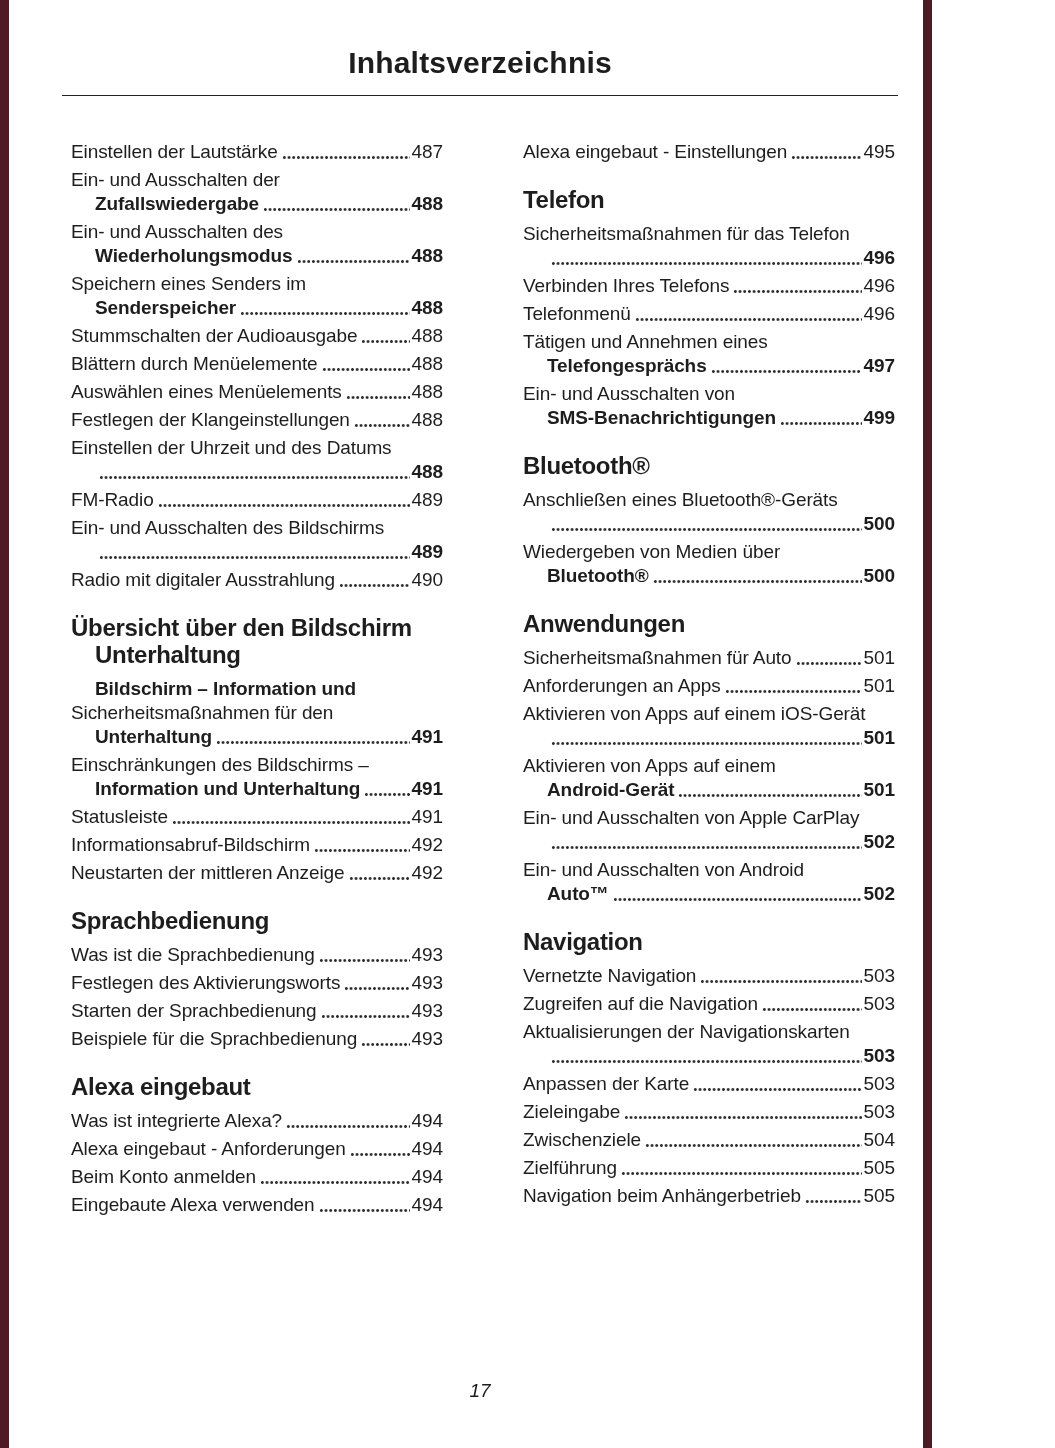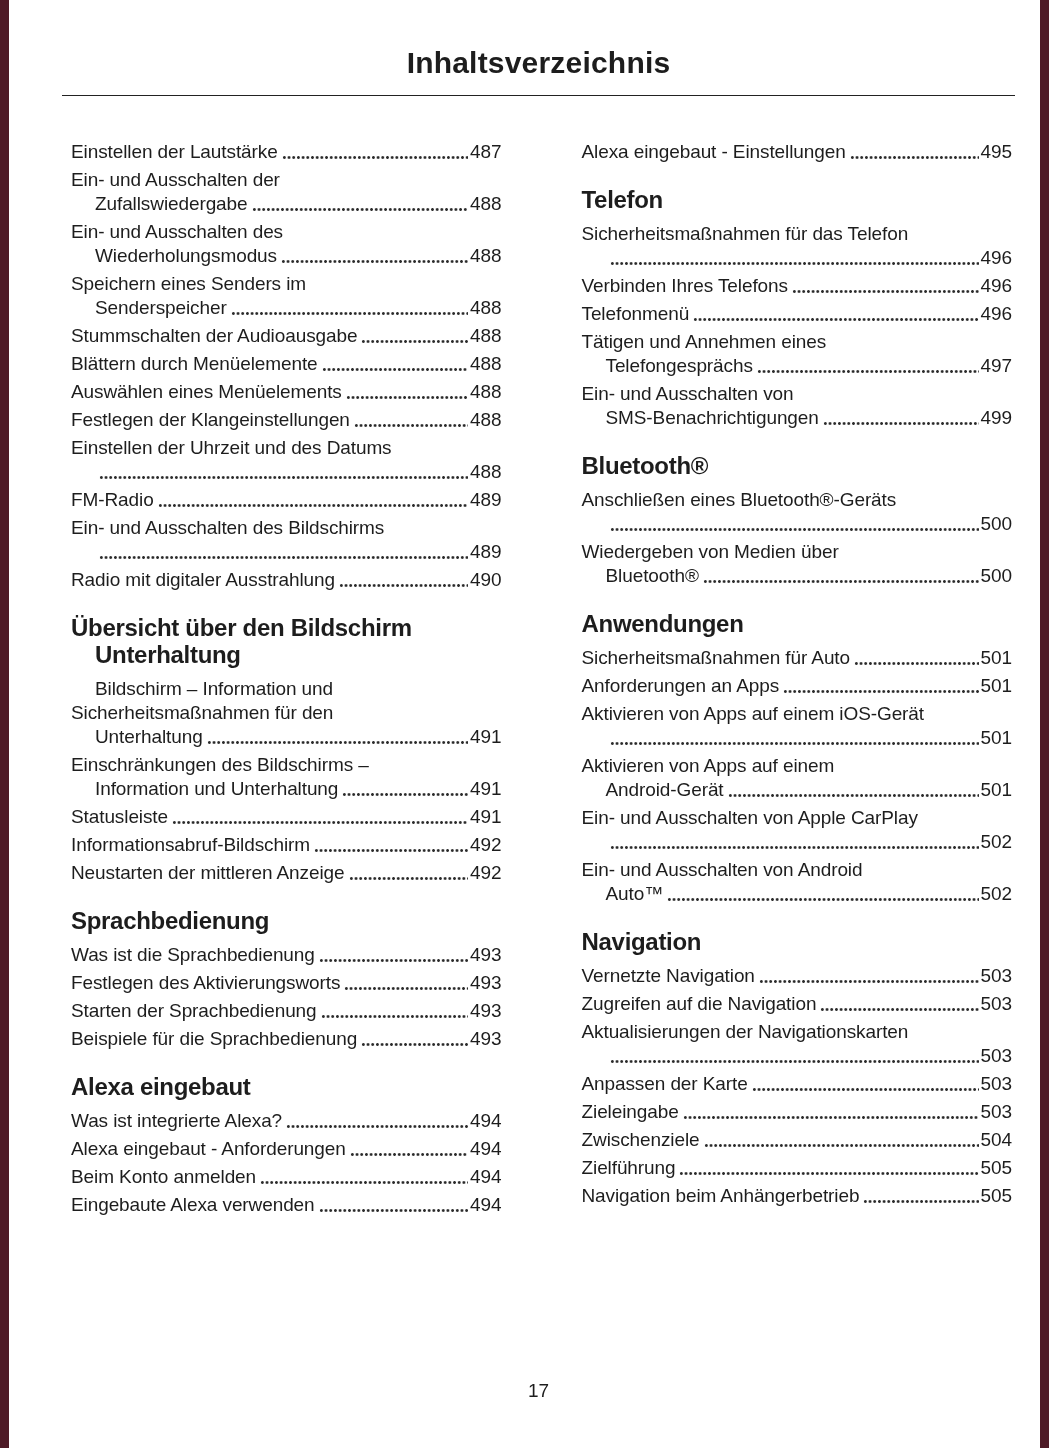--- a/index.html
+++ b/index.html
@@ -1,20 +1,20 @@
 <!DOCTYPE html>
 <html style="--accent: #4e1a26; --text: #1d1d1d; --rule: #222222;"><head>
 <meta charset="utf-8">
 <style>
   * { box-sizing: border-box; margin: 0; padding: 0; }
   html, body { margin: 0; background: #ffffff; }
 
   .page {
     position: relative;
-    width: 1049px;
+    width: 932px;
     height: 1448px;
     background: #ffffff;
     font-family: "Liberation Sans", "DejaVu Sans", sans-serif;
     color: var(--text, #1d1d1d);
     overflow: hidden;
   }
 
   .accent-bar {
     position: absolute;
     top: 0; bottom: 0;
@@ -62,21 +62,21 @@
     margin: 22px 0 9px 0;
   }
 
   .entry {
     font-size: 19px;
     line-height: 24px;
     letter-spacing: -0.1px;
     margin-bottom: 4px;
   }
 
-  .cont { padding-left: 24px; }
+  .cont { padding-left: 24px; font-weight: bold; }
 
   .lastline {
     display: flex;
     align-items: baseline;
   }
   .etext { flex: 0 1 auto; }
 
   .dots {
     flex: 1 1 14px;
     min-width: 14px;
@@ -90,20 +90,21 @@
   }
 
   .epage { flex: 0 0 auto; }
 
   .footer-num {
     position: absolute;
     bottom: 46px;
     left: 0; right: 0;
     text-align: center;
     font-size: 19px;
+    font-style: italic;
   }
 </style>
 </head>
 <body>
 
 <div class="page">
   <div class="accent-bar left"></div>
   <div class="accent-bar right"></div>
   <div class="content">
     <h1 class="title">Inhaltsverzeichnis</h1>

